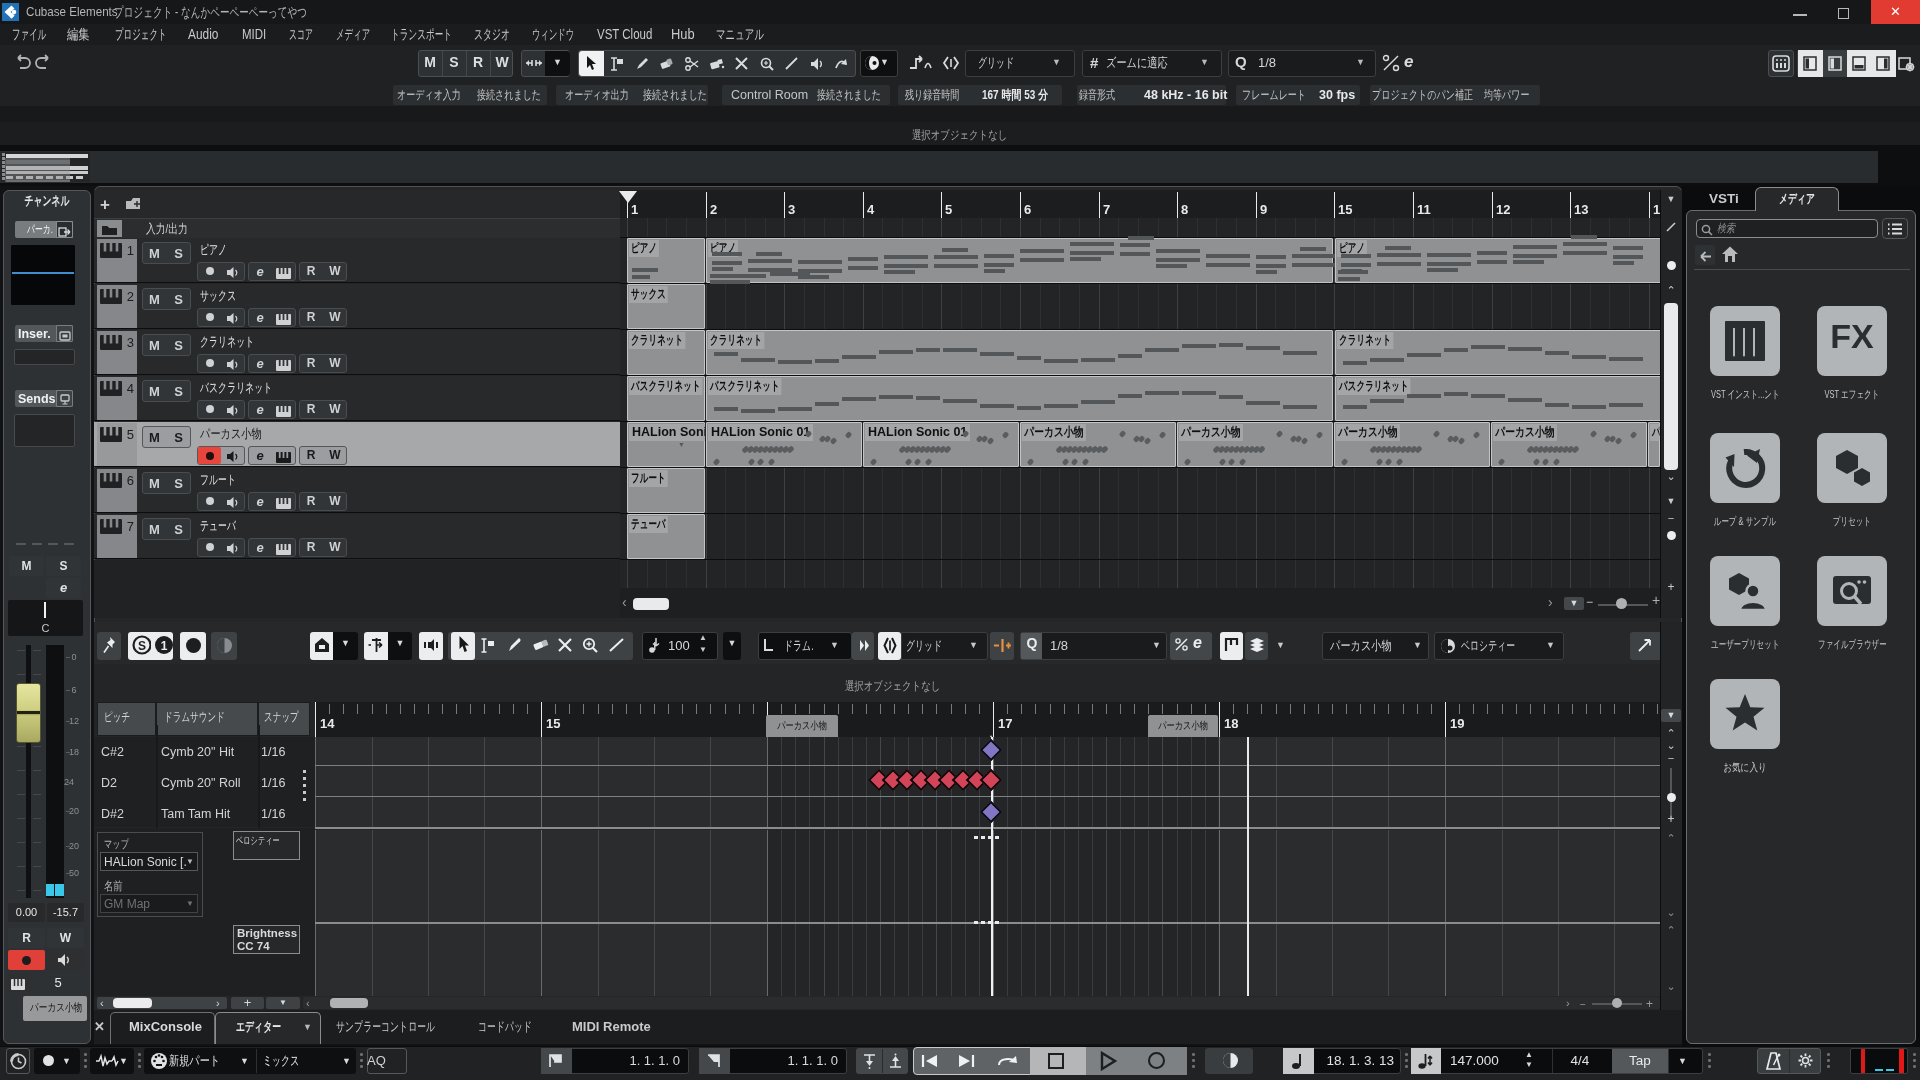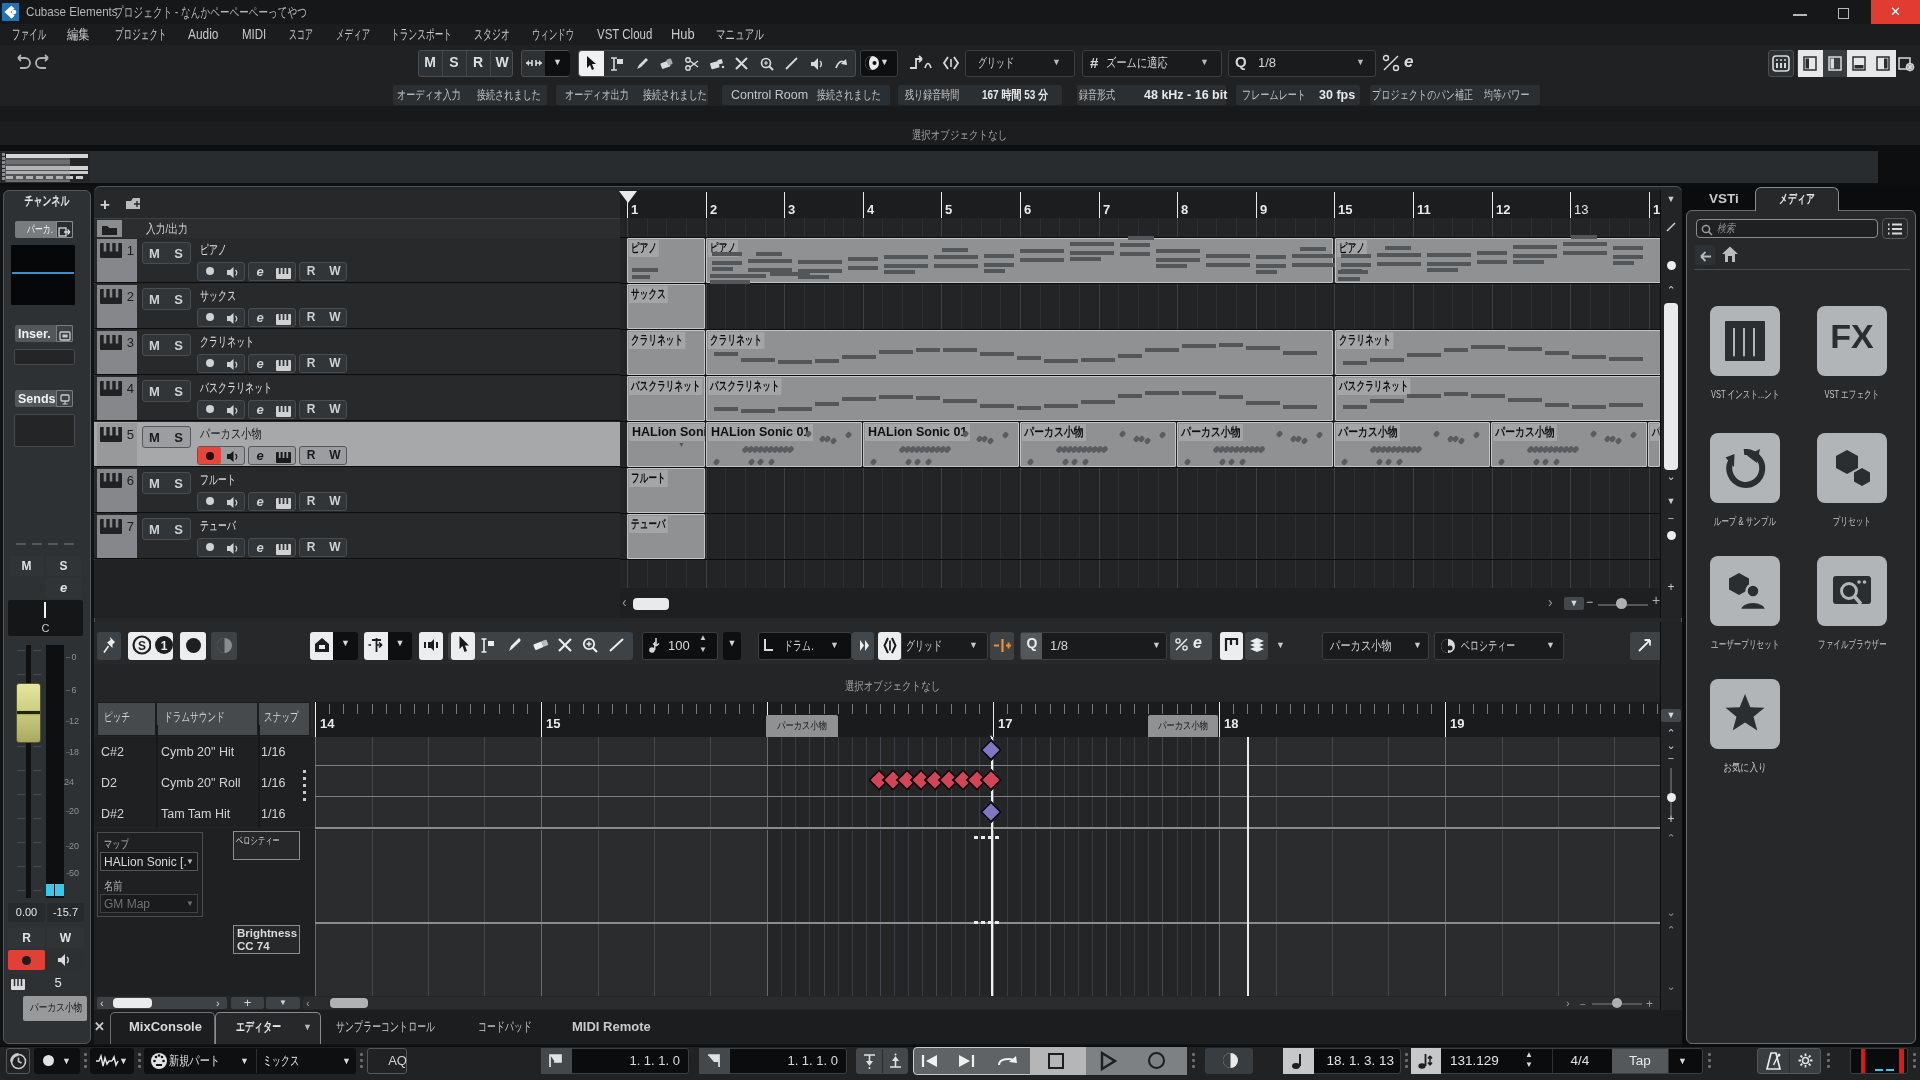--- a/index.html
+++ b/index.html
@@ -604,21 +604,21 @@
 <div style="left:1181px;top:202px;font-size:13px;color:#e8eaec;line-height:15px;white-space:nowrap;font-weight:bold;">8</div>
 <div style="left:1256px;top:192px;width:1px;height:26px;background:#e8eaec;"></div>
 <div style="left:1260px;top:202px;font-size:13px;color:#e8eaec;line-height:15px;white-space:nowrap;font-weight:bold;">9</div>
 <div style="left:1334px;top:192px;width:1px;height:26px;background:#e8eaec;"></div>
 <div style="left:1338px;top:202px;font-size:13px;color:#e8eaec;line-height:15px;white-space:nowrap;font-weight:bold;">15</div>
 <div style="left:1413px;top:192px;width:1px;height:26px;background:#e8eaec;"></div>
 <div style="left:1417px;top:202px;font-size:13px;color:#e8eaec;line-height:15px;white-space:nowrap;font-weight:bold;">11</div>
 <div style="left:1492px;top:192px;width:1px;height:26px;background:#e8eaec;"></div>
 <div style="left:1496px;top:202px;font-size:13px;color:#e8eaec;line-height:15px;white-space:nowrap;font-weight:bold;">12</div>
 <div style="left:1570px;top:192px;width:1px;height:26px;background:#e8eaec;"></div>
-<div style="left:1574px;top:202px;font-size:13px;color:#e8eaec;line-height:15px;white-space:nowrap;font-weight:normal;">13</div>
+<div style="left:1574px;top:202px;font-size:13px;color:#e8eaec;line-height:15px;white-space:nowrap;font-weight:bold;">13</div>
 <div style="left:1649px;top:192px;width:1px;height:26px;background:#e8eaec;"></div>
 <div style="left:1653px;top:202px;font-size:13px;color:#e8eaec;line-height:15px;white-space:nowrap;font-weight:bold;">14</div>
 <div style="left:618px;top:190px;width:20px;height:15px;"><svg width="20" height="15" viewBox="0 0 20 15">
       <path d="M1 1 L19 1 L10 13 Z" fill="#e8eaec"></path>
     </svg></div>
 <div style="left:620px;top:237px;width:1040px;height:1px;background:#0c0d0e;"></div>
 <div style="left:620px;top:283px;width:1040px;height:1px;background:#0c0d0e;"></div>
 <div style="left:620px;top:329px;width:1040px;height:1px;background:#0c0d0e;"></div>
 <div style="left:620px;top:375px;width:1040px;height:1px;background:#0c0d0e;"></div>
 <div style="left:620px;top:421px;width:1040px;height:1px;background:#0c0d0e;"></div>
@@ -1541,21 +1541,21 @@
     </svg></div>
 <div style="left:169px;top:1053px;font-size:13px;color:#e0e2e4;line-height:15px;white-space:nowrap;transform:scaleX(0.78);transform-origin:0 50%;">新規パート</div>
 <div style="left:240px;top:1056px;font-size:9px;color:#d8dadc;line-height:11px;white-space:nowrap;">▼</div>
 <div style="left:256px;top:1049px;width:1px;height:24px;background:#2e3133;"></div>
 <div style="left:263px;top:1053px;font-size:13px;color:#e0e2e4;line-height:15px;white-space:nowrap;transform:scaleX(0.68);transform-origin:0 50%;">ミックス</div>
 <div style="left:342px;top:1056px;font-size:9px;color:#d8dadc;line-height:11px;white-space:nowrap;">▼</div>
 <div style="left:360px;top:1053px;width:2.5px;height:2.5px;background:#6e7174;border-radius:50%;"></div>
 <div style="left:360px;top:1059px;width:2.5px;height:2.5px;background:#6e7174;border-radius:50%;"></div>
 <div style="left:360px;top:1065px;width:2.5px;height:2.5px;background:#6e7174;border-radius:50%;"></div>
 <div style="left:367px;top:1048px;width:40px;height:26px;border:1.5px solid #55585a;border-radius:3px;"></div>
-<div style="left:367px;top:1053px;font-size:13px;color:#d0d2d4;line-height:15px;white-space:nowrap;width:40px;text-align:right;">AQ</div>
+<div style="left:367px;top:1053px;font-size:13px;color:#d0d2d4;line-height:15px;white-space:nowrap;width:40px;text-align:left;">AQ</div>
 <div style="left:541px;top:1048px;width:148px;height:26px;background:#0b0c0d;border:1px solid #3c3f42;border-radius:3px;overflow:hidden;"></div>
 <div style="left:541px;top:1048px;width:31px;height:26px;background:#45484b;"></div>
 <div style="left:548px;top:1053px;width:16px;height:16px;"><svg width="16" height="16" viewBox="0 0 16 16">
       <path d="M2 14 L2 2 L13 2 L13 9 L6 9" fill="none" stroke="#e0e2e4" stroke-width="1.7"></path>
       <path d="M2 2 L13 2 L13 9 L7 9 Z" fill="#e0e2e4"></path>
     </svg></div>
 <div style="left:580px;top:1053px;font-size:13px;color:#d8dadc;line-height:15px;white-space:nowrap;width:100px;text-align:right;">1.  1.  1.    0</div>
 <div style="left:699px;top:1048px;width:148px;height:26px;background:#0b0c0d;border:1px solid #3c3f42;border-radius:3px;overflow:hidden;"></div>
 <div style="left:699px;top:1048px;width:31px;height:26px;background:#45484b;"></div>
 <div style="left:706px;top:1053px;width:16px;height:16px;"><svg width="16" height="16" viewBox="0 0 16 16">
@@ -1613,21 +1613,21 @@
 <div style="left:1405px;top:1053px;width:2.5px;height:2.5px;background:#6e7174;border-radius:50%;"></div>
 <div style="left:1405px;top:1059px;width:2.5px;height:2.5px;background:#6e7174;border-radius:50%;"></div>
 <div style="left:1405px;top:1065px;width:2.5px;height:2.5px;background:#6e7174;border-radius:50%;"></div>
 <div style="left:1411px;top:1048px;width:292px;height:26px;background:#0b0c0d;border:1px solid #3c3f42;border-radius:3px;overflow:hidden;"></div>
 <div style="left:1411px;top:1048px;width:30px;height:26px;background:#c6c8ca;"></div>
 <div style="left:1417px;top:1051px;width:18px;height:20px;"><svg width="18" height="20" viewBox="0 0 18 20">
       <ellipse cx="5" cy="15" rx="3.6" ry="2.8" fill="#1c1e20"></ellipse>
       <path d="M8.5 15 L8.5 3" stroke="#1c1e20" stroke-width="1.8"></path>
       <path d="M13 5 L13 14 M13 5 L11 7.5 M13 5 L15 7.5 M13 14 L11 11.5 M13 14 L15 11.5" stroke="#1c1e20" stroke-width="1.5" fill="none"></path>
     </svg></div>
-<div style="left:1450px;top:1053px;font-size:13.5px;color:#e0e2e4;line-height:15.5px;white-space:nowrap;">131.129</div>
+<div style="left:1450px;top:1053px;font-size:13.5px;color:#e0e2e4;line-height:15.5px;white-space:nowrap;">147.000</div>
 <div style="left:1525px;top:1050px;font-size:8px;color:#d8dadc;line-height:10px;white-space:nowrap;">▲</div>
 <div style="left:1525px;top:1060px;font-size:8px;color:#d8dadc;line-height:10px;white-space:nowrap;">▼</div>
 <div style="left:1552px;top:1049px;width:1px;height:24px;background:#2e3133;"></div>
 <div style="left:1560px;top:1053px;font-size:13.5px;color:#e0e2e4;line-height:15.5px;white-space:nowrap;width:40px;text-align:center;">4/4</div>
 <div style="left:1612px;top:1049px;width:56px;height:24px;background:#55585a;"></div>
 <div style="left:1612px;top:1053px;font-size:13.5px;color:#e8eaec;line-height:15.5px;white-space:nowrap;width:56px;text-align:center;">Tap</div>
 <div style="left:1668px;top:1049px;width:1px;height:24px;background:#2e3133;"></div>
 <div style="left:1678px;top:1056px;font-size:9px;color:#d8dadc;line-height:11px;white-space:nowrap;">▼</div>
 <div style="left:1708px;top:1053px;width:2.5px;height:2.5px;background:#6e7174;border-radius:50%;"></div>
 <div style="left:1708px;top:1059px;width:2.5px;height:2.5px;background:#6e7174;border-radius:50%;"></div>

